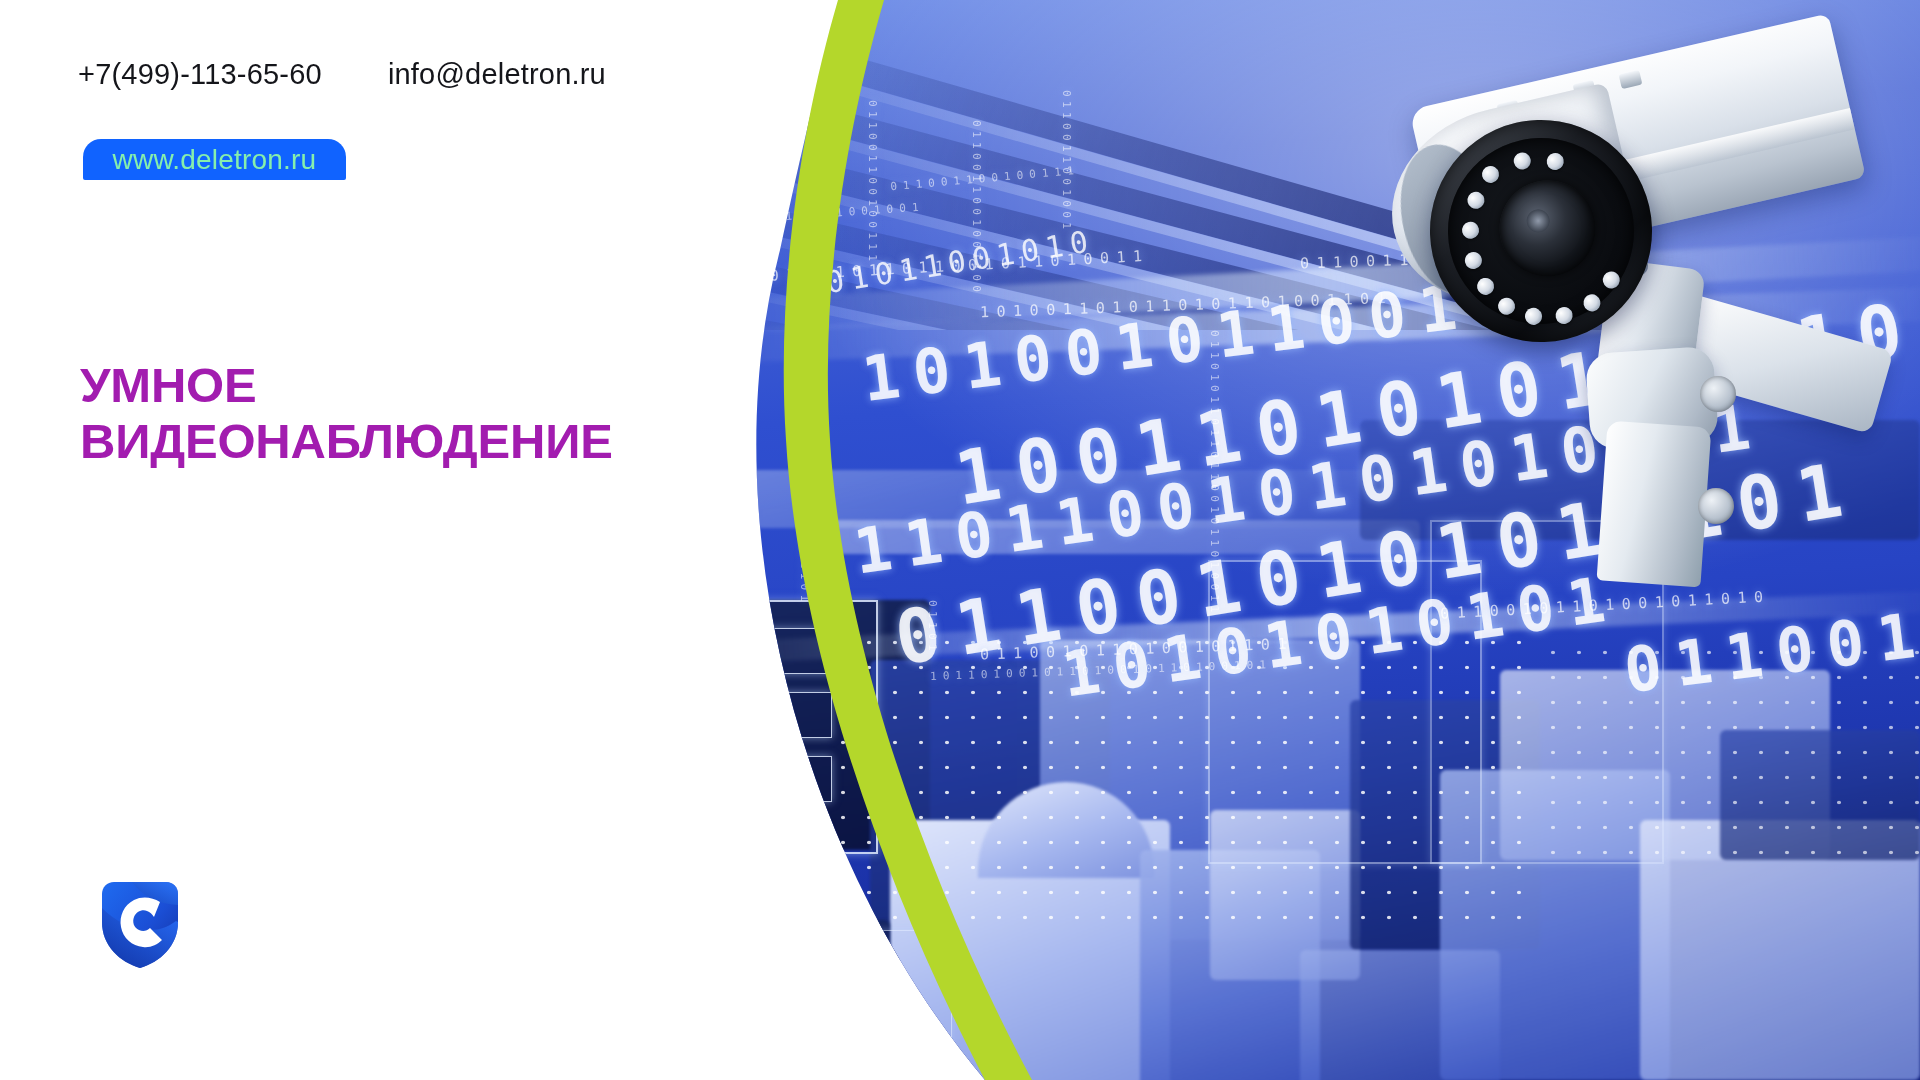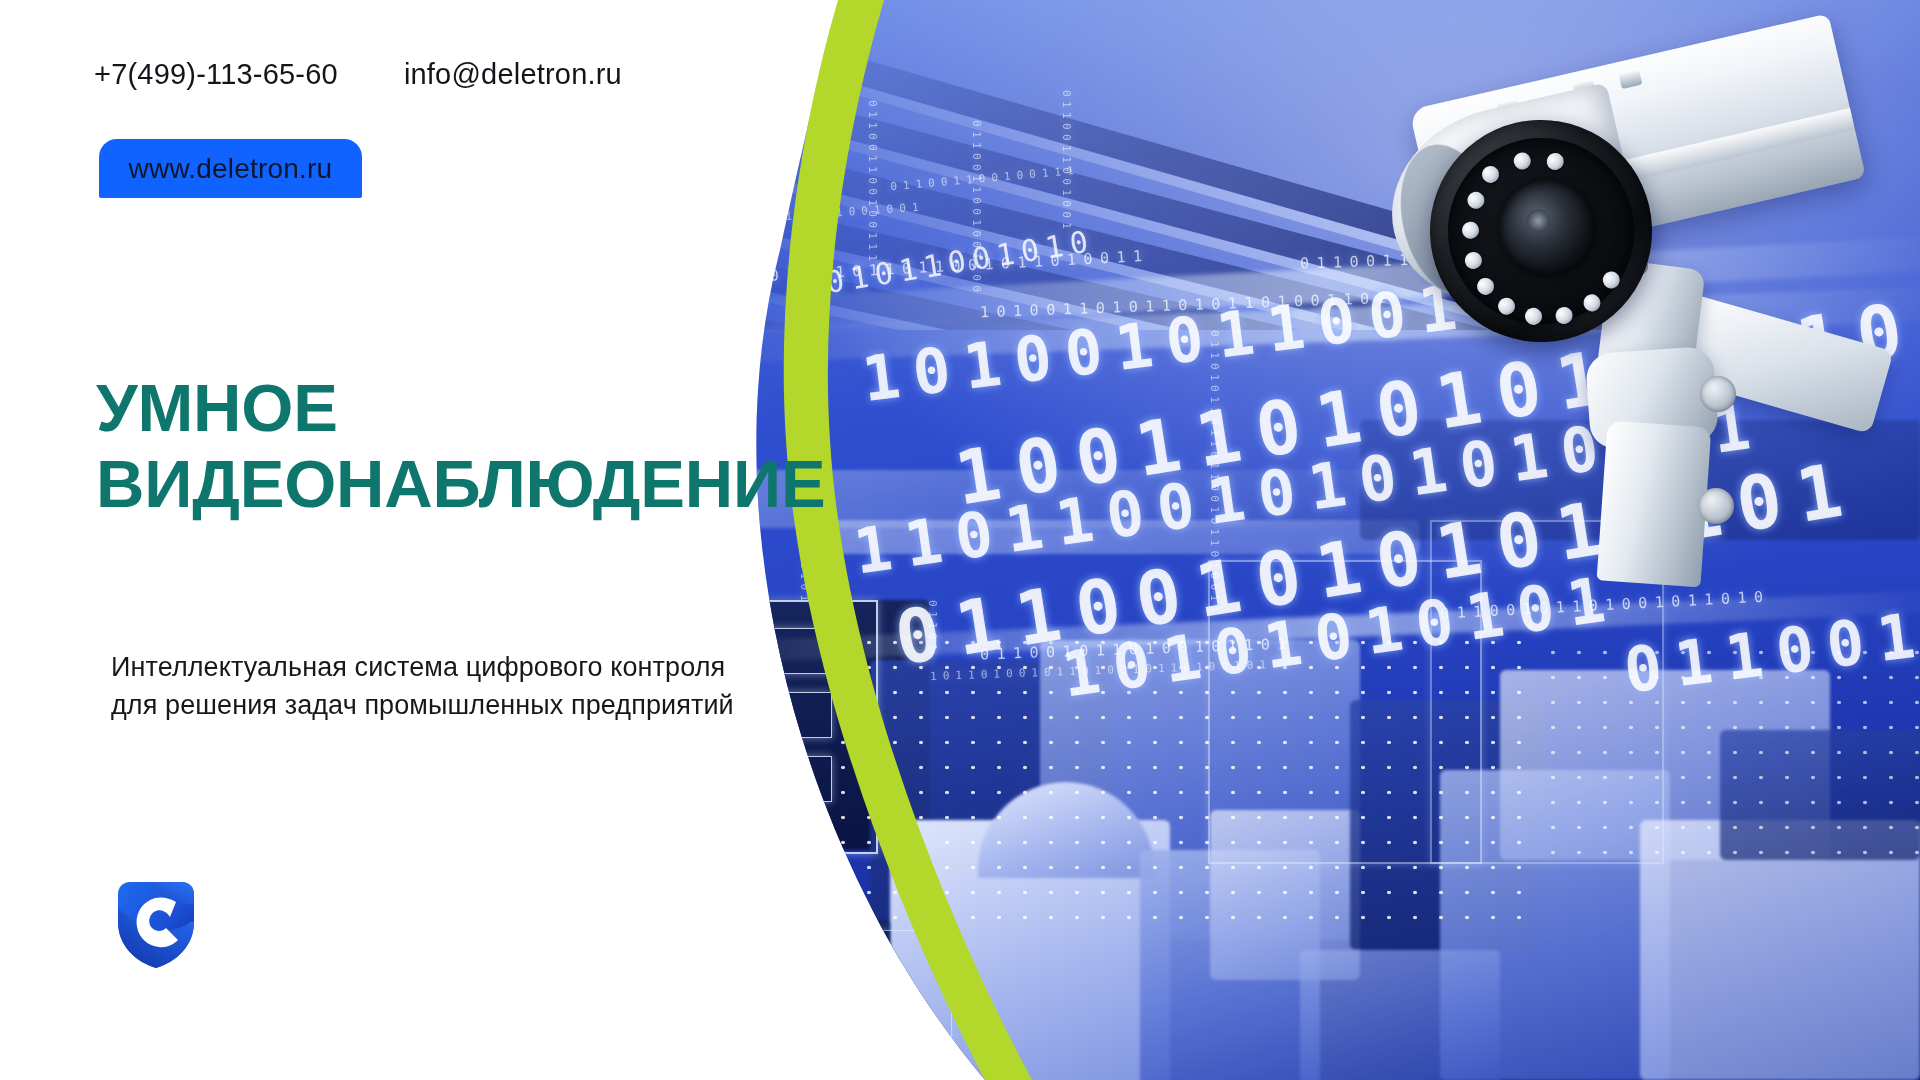--- a/index.html
+++ b/index.html
@@ -4,41 +4,41 @@
 <style>
   html,body{margin:0;padding:0;}
   body{
     width:1920px;height:1080px;overflow:hidden;background:#ffffff;
     font-family:"Liberation Sans","DejaVu Sans",sans-serif;
     -webkit-font-smoothing:antialiased;
   }
   .slide{position:relative;width:1920px;height:1080px;background:#fff;overflow:hidden;}
 
   
-  .left-pane{position:absolute;left:16px;top:0;width:980px;height:1080px;z-index:40;}
+  .left-pane{position:absolute;left:0;top:0;width:980px;height:1080px;z-index:40;}
 
   .contact-row{position:absolute;left:78px;top:58px;display:flex;align-items:baseline;}
   .contact-phone{font-size:29px;color:#14151a;letter-spacing:.2px;white-space:nowrap;}
   .contact-email{font-size:29px;color:#14151a;letter-spacing:.2px;white-space:nowrap;margin-left:66px;}
 
   .site-btn{
     position:absolute;left:83px;top:139px;
-    height:59px;min-width:263px;box-sizing:border-box;
-    background:#1063ff;color:#0f172a;
+    height:41px;min-width:263px;box-sizing:border-box;
+    background:#1063ff;color:#86efac;
     border:0;outline:none;cursor:pointer;
     border-radius:18px 18px 2px 2px;
     display:flex;align-items:center;justify-content:center;
     font-family:"Liberation Sans","DejaVu Sans",sans-serif;
     font-size:28px;letter-spacing:.2px;padding:0 10px;
   }
 
   .headline{
     position:absolute;left:80px;top:325px;width:880px;
-    font-weight:bold;font-size:67px;line-height:1.14;
-    color:#0f766e;letter-spacing:-0.2px;
+    font-weight:bold;font-size:49px;line-height:1.14;
+    color:#a21caf;letter-spacing:-0.2px;
     text-transform:uppercase;
   }
   .headline .hl-line{display:block;white-space:nowrap;}
 
   .subtitle{
     position:absolute;left:95px;top:648px;width:800px;
     font-size:27px;line-height:1.42;color:#17181c;letter-spacing:.1px;
   }
   .subtitle .sub-line{display:block;white-space:nowrap;}
 
@@ -349,24 +349,20 @@
       <span class="contact-email">info@deletron.ru</span>
     </div>
 
     <button class="site-btn">www.deletron.ru</button>
 
     <h1 class="headline">
       <span class="hl-line">УМНОЕ</span>
       <span class="hl-line">ВИДЕОНАБЛЮДЕНИЕ</span>
     </h1>
 
-    <div class="subtitle">
-      <span class="sub-line">Интеллектуальная система цифрового контроля</span>
-      <span class="sub-line">для решения задач промышленных предприятий</span>
-    </div>
 
     <div class="logo">
       <svg class="logo-mark" viewBox="0 0 84 92">
         <defs>
           <linearGradient id="g1" x1="0" y1="0" x2="1" y2="1">
             <stop offset="0%" stop-color="#1f6bf0"></stop>
               <stop offset="55%" stop-color="#1b4fd6"></stop>
               <stop offset="100%" stop-color="#13309f"></stop>
           </linearGradient>
           <linearGradient id="g2" x1="1" y1="0" x2="0" y2="1">

